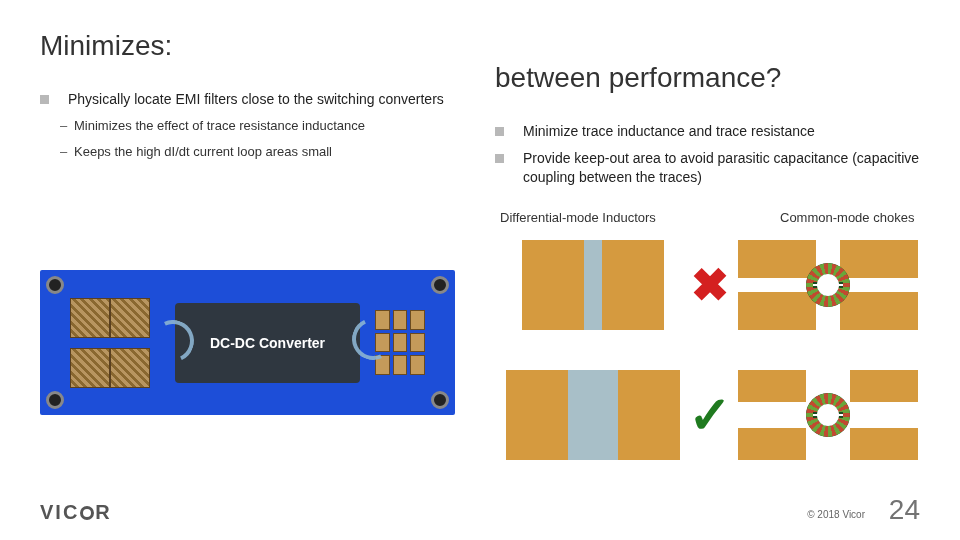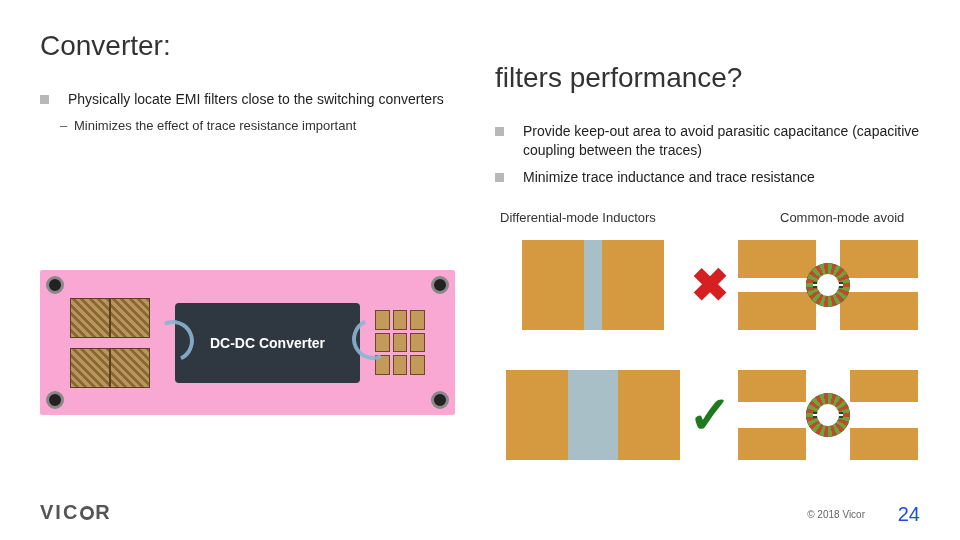--- a/index.html
+++ b/index.html
@@ -5,21 +5,21 @@
   * { box-sizing: border-box; margin: 0; padding: 0; }
   html, body { width: 960px; height: 540px; font-family: Arial, Helvetica, sans-serif; background: #fff; overflow: hidden; }
   .slide { width: 960px; height: 540px; position: relative; }
   .col-left { position: absolute; left: 40px; top: 30px; width: 430px; }
   .col-right { position: absolute; left: 495px; top: 30px; width: 430px; }
   .title { font-size: 28px; font-weight: 400; color: #333; line-height: 1.15; margin-bottom: 28px; }
   .bullet { position: relative; padding-left: 28px; font-size: 14px; color: #222; margin-bottom: 8px; line-height: 1.35; }
   .bullet::before { content: ""; position: absolute; left: 0; top: 5px; width: 9px; height: 9px; background: #b8b8b8; }
   .sub { position: relative; padding-left: 34px; font-size: 13px; color: #333; margin-bottom: 8px; line-height: 1.35; }
   .sub::before { content: "–"; position: absolute; left: 20px; top: 0; color: #555; }
-  .pcb-board { position: absolute; left: 40px; top: 270px; width: 415px; height: 145px; background: #f9a8d4; border-radius: 2px; }
+  .pcb-board { position: absolute; left: 40px; top: 270px; width: 415px; height: 145px; background: #1d4ed8; border-radius: 2px; }
   .hole { position: absolute; width: 18px; height: 18px; border: 3px solid #888; border-radius: 50%; background: #222; }
   .hole.tl { left: 6px; top: 6px; }
   .hole.tr { right: 6px; top: 6px; }
   .hole.bl { left: 6px; bottom: 6px; }
   .hole.br { right: 6px; bottom: 6px; }
   .emi-filter { position: absolute; left: 30px; top: 28px; width: 80px; height: 90px; display: flex; flex-direction: column; justify-content: space-between; }
   .coil-set { width: 80px; height: 40px; background: #b08b50; border-radius: 4px; display: flex; }
   .coil-set .half { flex:1; border: 1px solid #5a4020; background: repeating-linear-gradient(45deg,#b89560,#b89560 3px,#8a6830 3px,#8a6830 6px); }
   .dcdc { position: absolute; left: 135px; top: 33px; width: 185px; height: 80px; background: #2f3740; border-radius: 4px; display: flex; align-items: center; justify-content: center; color: #fff; font-size: 14px; font-weight: 600; }
   .out-caps { position: absolute; right: 30px; top: 40px; width: 50px; height: 65px; display: grid; grid-template-columns: 1fr 1fr 1fr; grid-template-rows: 1fr 1fr 1fr; gap: 3px; }
@@ -51,42 +51,43 @@
   .keepout { border: 1px dashed #d59a3f; }
 
   .icon-cell { display: flex; align-items: center; justify-content: center; }
   .cross { color: #d42020; font-size: 46px; font-weight: 900; line-height: 1; }
   .check { color: #1f7a1f; font-size: 52px; font-weight: 900; line-height: 1; }
 
   .footer { position: absolute; left: 40px; bottom: 16px; }
   .vicor-logo { font-family: Arial; font-weight: 800; letter-spacing: 2px; font-size: 20px; color: #555; text-align: center; }
   .vicor-logo .o { display:inline-block; width:14px; height:14px; border:3px solid #555; border-radius:50%; vertical-align: -1px; margin: 0 1px; }
   .copyright { position: absolute; right: 95px; bottom: 20px; font-size: 10px; color: #666; }
-  .pagenum { position: absolute; right: 40px; bottom: 14px; font-size: 20px; color: #1d4ed8; margin-left: 26px; }
+  .pagenum { position: absolute; right: 40px; bottom: 14px; font-size: 28px; color: #737373; margin-left: 26px; }
 </style>
 </head>
 <body>
 
 <div class="slide">
 
   <div class="col-left">
     <div class="title">
-      <span>Converter:</span><br>
+      <span>Minimizes:</span><br>
     </div>
     <div class="bullet">Physically locate EMI filters close to the switching converters</div>
-    <div class="sub">Minimizes the effect of trace resistance important</div>
+    <div class="sub">Minimizes the effect of trace resistance inductance</div>
+    <div class="sub">Keeps the high dI/dt current loop areas small</div>
   </div>
 
   <div class="col-right">
     <div class="title">
       <br>
-      <span>filters performance?</span>
+      <span>between performance?</span>
     </div>
+    <div class="bullet">Minimize trace inductance and trace resistance</div>
     <div class="bullet">Provide keep-out area to avoid parasitic capacitance (capacitive coupling between the traces)</div>
-    <div class="bullet">Minimize trace inductance and trace resistance</div>
   </div>
 
   <div class="pcb-board">
     <div class="hole tl"></div>
     <div class="hole tr"></div>
     <div class="hole bl"></div>
     <div class="hole br"></div>
     <div class="emi-filter">
       <div class="coil-set">
           <div class="half"></div>
@@ -109,21 +110,21 @@
         <div></div>
         <div></div>
         <div></div>
         <div></div>
     </div>
     <div class="loop-arrow l"></div>
     <div class="loop-arrow r"></div>
   </div>
 
   <div class="subhead dm">Differential-mode Inductors</div>
-  <div class="subhead cm">Common-mode avoid</div>
+  <div class="subhead cm">Common-mode chokes</div>
 
   <div class="diagram-grid">
 
     <div class="dm-cell">
       <div class="pad-pair">
         <div class="copper"></div>
         <div class="gap-bad"></div>
         <div class="copper"></div>
       </div>
     </div>

